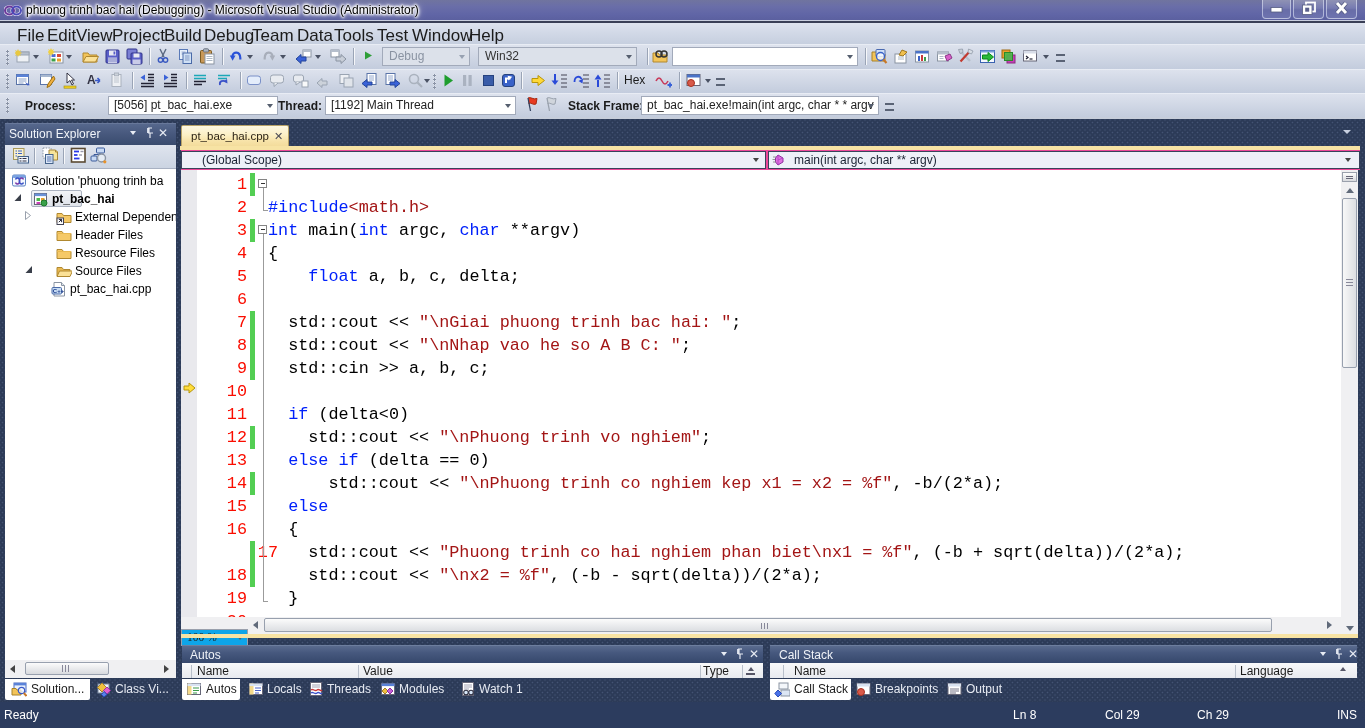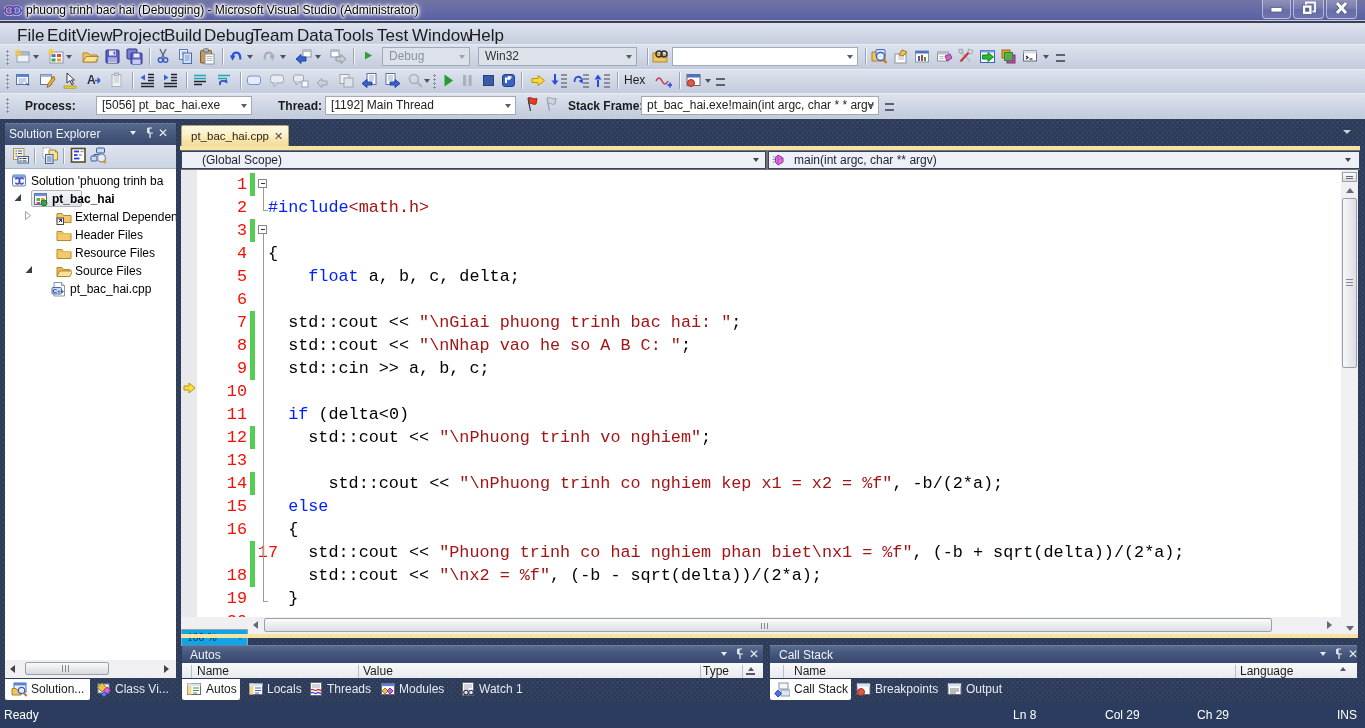--- a/index.html
+++ b/index.html
@@ -42,21 +42,21 @@
   background:linear-gradient(180deg,#56688d 0%,#48597e 45%,#394b6e 100%);
   border-top:1px solid #68789a; font-size:12px; color:#f2f5fa; }
 #setoolbar { width:171px; height:24px;
   background:linear-gradient(180deg,#dfe4ee,#cbd4e2); border-bottom:1px solid #a8b1c2; }
 #setree { background:#fff; font-size:12px; color:#000; }
 
 #edtab { left:181px; top:125px; width:108px; height:21px; border-radius:2px 2px 0 0;
   background:linear-gradient(180deg,#fdf8e3 0%,#fcf0c5 45%,#f7e3a8 75%,#f3dc9c 100%);
   border:1px solid #b8a368; border-bottom:none; font-size:12px; color:#2d2416; }
 #ystrip1 { left:180px; top:146px; width:1180px; height:4px; background:#f7e3a4; }
-#navbar { left:181px; top:150px; width:1179px; height:20px; background:#737373; }
+#navbar { left:181px; top:150px; width:1179px; height:20px; background:#ec4899; }
 #codearea { left:181px; top:170px; width:1160px; height:447px; background:#fff; overflow:hidden; }
 #bpmargin { left:0; top:0; width:16px; height:447px; background:#e8e8ec; }
 #vscroll { left:1341px; top:170px; width:17px; height:466px; background:#f0f0f2; }
 #hscrollrow { left:181px; top:617px; width:1160px; height:17px; background:#f0f0f2; }
 #ystrip2 { left:181px; top:634px; width:1177px; height:4px; background:#f7e3a4; }
 .codeline { position:absolute; left:87px; font-family:"Liberation Mono", monospace; font-size:16.8px; line-height:23px; white-space:pre; color:#000; }
 .lnum { position:absolute; font-family:"Liberation Mono", monospace; font-size:16.8px; line-height:23px; color:#fa0d00; text-align:right; width:50px; left:16px; }
 .gbar { position:absolute; left:68.5px; width:5.5px; background:#53ce53; }
 .k { color:#0021fb; }
 .s { color:#a31515; }
@@ -388,21 +388,21 @@
 <div class="grip" style="left:6px;top:98px;height:16px;"></div>
 <svg style="position:absolute;left:524px;top:96px;" width="17" height="17" viewBox="0 0 17 17">
     <path d="M4 2 C7 0.5 9 4 13 2.5 L12 8 C9 9.5 7 6 4.5 7.5" fill="#e83a20" stroke="#a82a10"></path>
     <path d="M4 2 L6.5 15" stroke="#33415e" stroke-width="1.3"></path>
   </svg>
 <svg style="position:absolute;left:543px;top:96px;" width="17" height="17" viewBox="0 0 17 17">
     <path d="M4 2 C7 0.5 9 4 13 2.5 L12 8 C9 9.5 7 6 4.5 7.5" fill="#d0d5dc" stroke="#9aa2ae"></path>
     <path d="M4 2 L6.5 15" stroke="#9aa2ae" stroke-width="1.3"></path>
   </svg>
 <div class="thandle" style="left:885px;top:103px;"></div>
-<div class="abs combo" style="left:96px;top:96px;width:156px;height:19px;line-height:17px;"><span style="margin-left:5px;">[5056] pt_bac_hai.exe</span><span class="arr"></span></div>
+<div class="abs combo" style="left:108px;top:96px;width:170px;height:19px;line-height:17px;"><span style="margin-left:5px;">[5056] pt_bac_hai.exe</span><span class="arr"></span></div>
 <div class="abs combo" style="left:325px;top:96px;width:191px;height:19px;line-height:17px;"><span style="margin-left:5px;">[1192] Main Thread</span><span class="arr"></span></div>
 <div class="abs combo" style="left:641px;top:96px;width:238px;height:19px;line-height:17px;"><span style="margin-left:5px;">pt_bac_hai.exe!main(int argc, char * * argv</span><span class="arr"></span></div>
 
 <div class="abs" style="left:0;top:117px;width:1365px;height:2px;background:#c6cdda;"></div>
 
 <div class="abs" id="sepanel"></div>
 <div class="abs" id="sehead" style="left:5px;top:123px;height:22px;">
     <span style="position:absolute;left:4px;top:3px;">Solution Explorer</span>
   </div>
 <div style="position:absolute;left:130px;top:131px;width:0;height:0;border-left:3.5px solid transparent;border-right:3.5px solid transparent;border-top:4px solid #e8ecf4;"></div>
@@ -528,38 +528,40 @@
 <div class="gbar" style="top:163.5px;height:23px;"></div>
 <div class="gbar" style="top:186.5px;height:23px;"></div>
 <div class="gbar" style="top:255.5px;height:23px;"></div>
 <div class="gbar" style="top:301.5px;height:23px;"></div>
 <div class="gbar" style="top:370.5px;height:23px;"></div>
 <div class="gbar" style="top:393.5px;height:23px;"></div>
 <div class="lnum" style="top:2.5px;">1</div>
 <div class="lnum" style="top:25.5px;">2</div>
 <div class="codeline" style="top:25.5px;"><span class="k">#include</span><span class="s">&lt;math.h&gt;</span></div>
 <div class="lnum" style="top:48.5px;">3</div>
+<div class="codeline" style="top:48.5px;"><span class="k">int</span> main(<span class="k">int</span> argc, <span class="k">char</span> **argv)</div>
 <div class="lnum" style="top:71.5px;">4</div>
 <div class="codeline" style="top:71.5px;">{</div>
 <div class="lnum" style="top:94.5px;">5</div>
 <div class="codeline" style="top:94.5px;">    <span class="k">float</span> a, b, c, delta;</div>
 <div class="lnum" style="top:117.5px;">6</div>
 <div class="codeline" style="top:117.5px;"></div>
 <div class="lnum" style="top:140.5px;">7</div>
 <div class="codeline" style="top:140.5px;">  std::cout &lt;&lt; <span class="s">"\nGiai phuong trinh bac hai: "</span>;</div>
 <div class="lnum" style="top:163.5px;">8</div>
 <div class="codeline" style="top:163.5px;">  std::cout &lt;&lt; <span class="s">"\nNhap vao he so A B C: "</span>;</div>
 <div class="lnum" style="top:186.5px;">9</div>
 <div class="codeline" style="top:186.5px;">  std::cin &gt;&gt; a, b, c;</div>
 <div class="lnum" style="top:209.5px;">10</div>
 <div class="lnum" style="top:232.5px;">11</div>
 <div class="codeline" style="top:232.5px;">  <span class="k">if</span> (delta&lt;0)</div>
 <div class="lnum" style="top:255.5px;">12</div>
 <div class="codeline" style="top:255.5px;">    std::cout &lt;&lt; <span class="s">"\nPhuong trinh vo nghiem"</span>;</div>
 <div class="lnum" style="top:278.5px;">13</div>
+<div class="codeline" style="top:278.5px;">  <span class="k">else</span> <span class="k">if</span> (delta == 0)</div>
 <div class="lnum" style="top:301.5px;">14</div>
 <div class="codeline" style="top:301.5px;">      std::cout &lt;&lt; <span class="s">"\nPhuong trinh co nghiem kep x1 = x2 = %f"</span>, -b/(2*a);</div>
 <div class="lnum" style="top:324.5px;">15</div>
 <div class="codeline" style="top:324.5px;">  <span class="k">else</span></div>
 <div class="lnum" style="top:347.5px;">16</div>
 <div class="codeline" style="top:347.5px;">  {</div>
 <div class="lnum" style="top:370.5px;margin-left:31px;">17</div>
 <div class="codeline" style="top:370.5px;">    std::cout &lt;&lt; <span class="s">"Phuong trinh co hai nghiem phan biet\nx1 = %f"</span>, (-b + sqrt(delta))/(2*a);</div>
 <div class="lnum" style="top:393.5px;">18</div>
 <div class="codeline" style="top:393.5px;">    std::cout &lt;&lt; <span class="s">"\nx2 = %f"</span>, (-b - sqrt(delta))/(2*a);</div>

